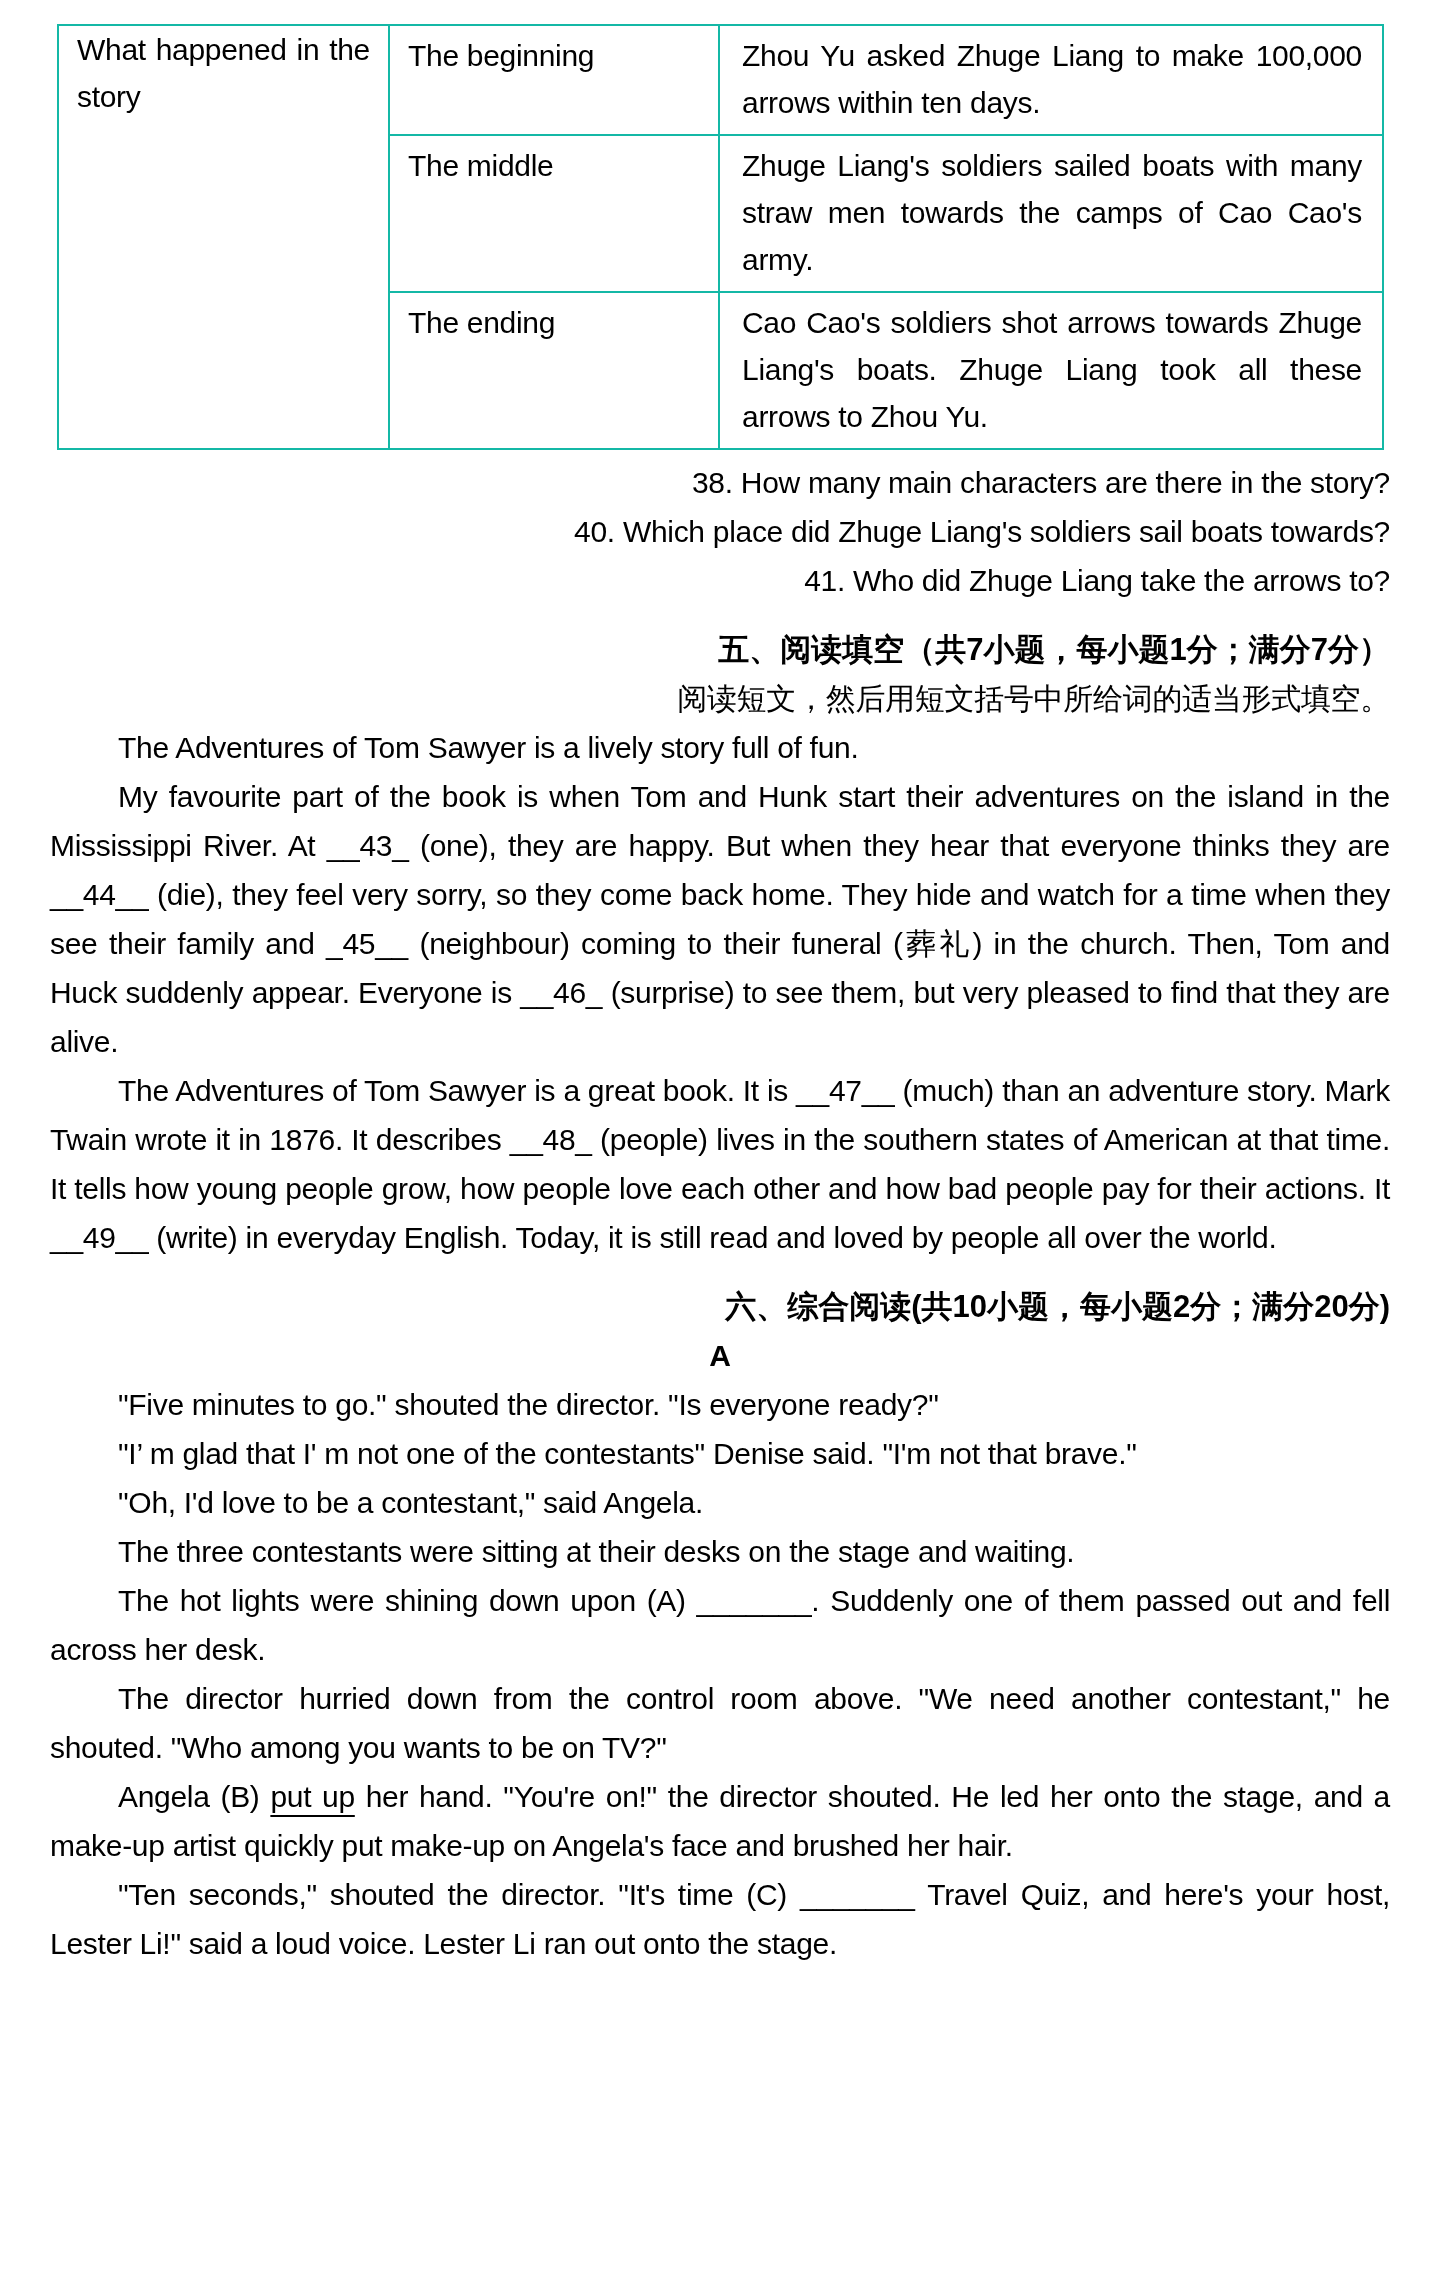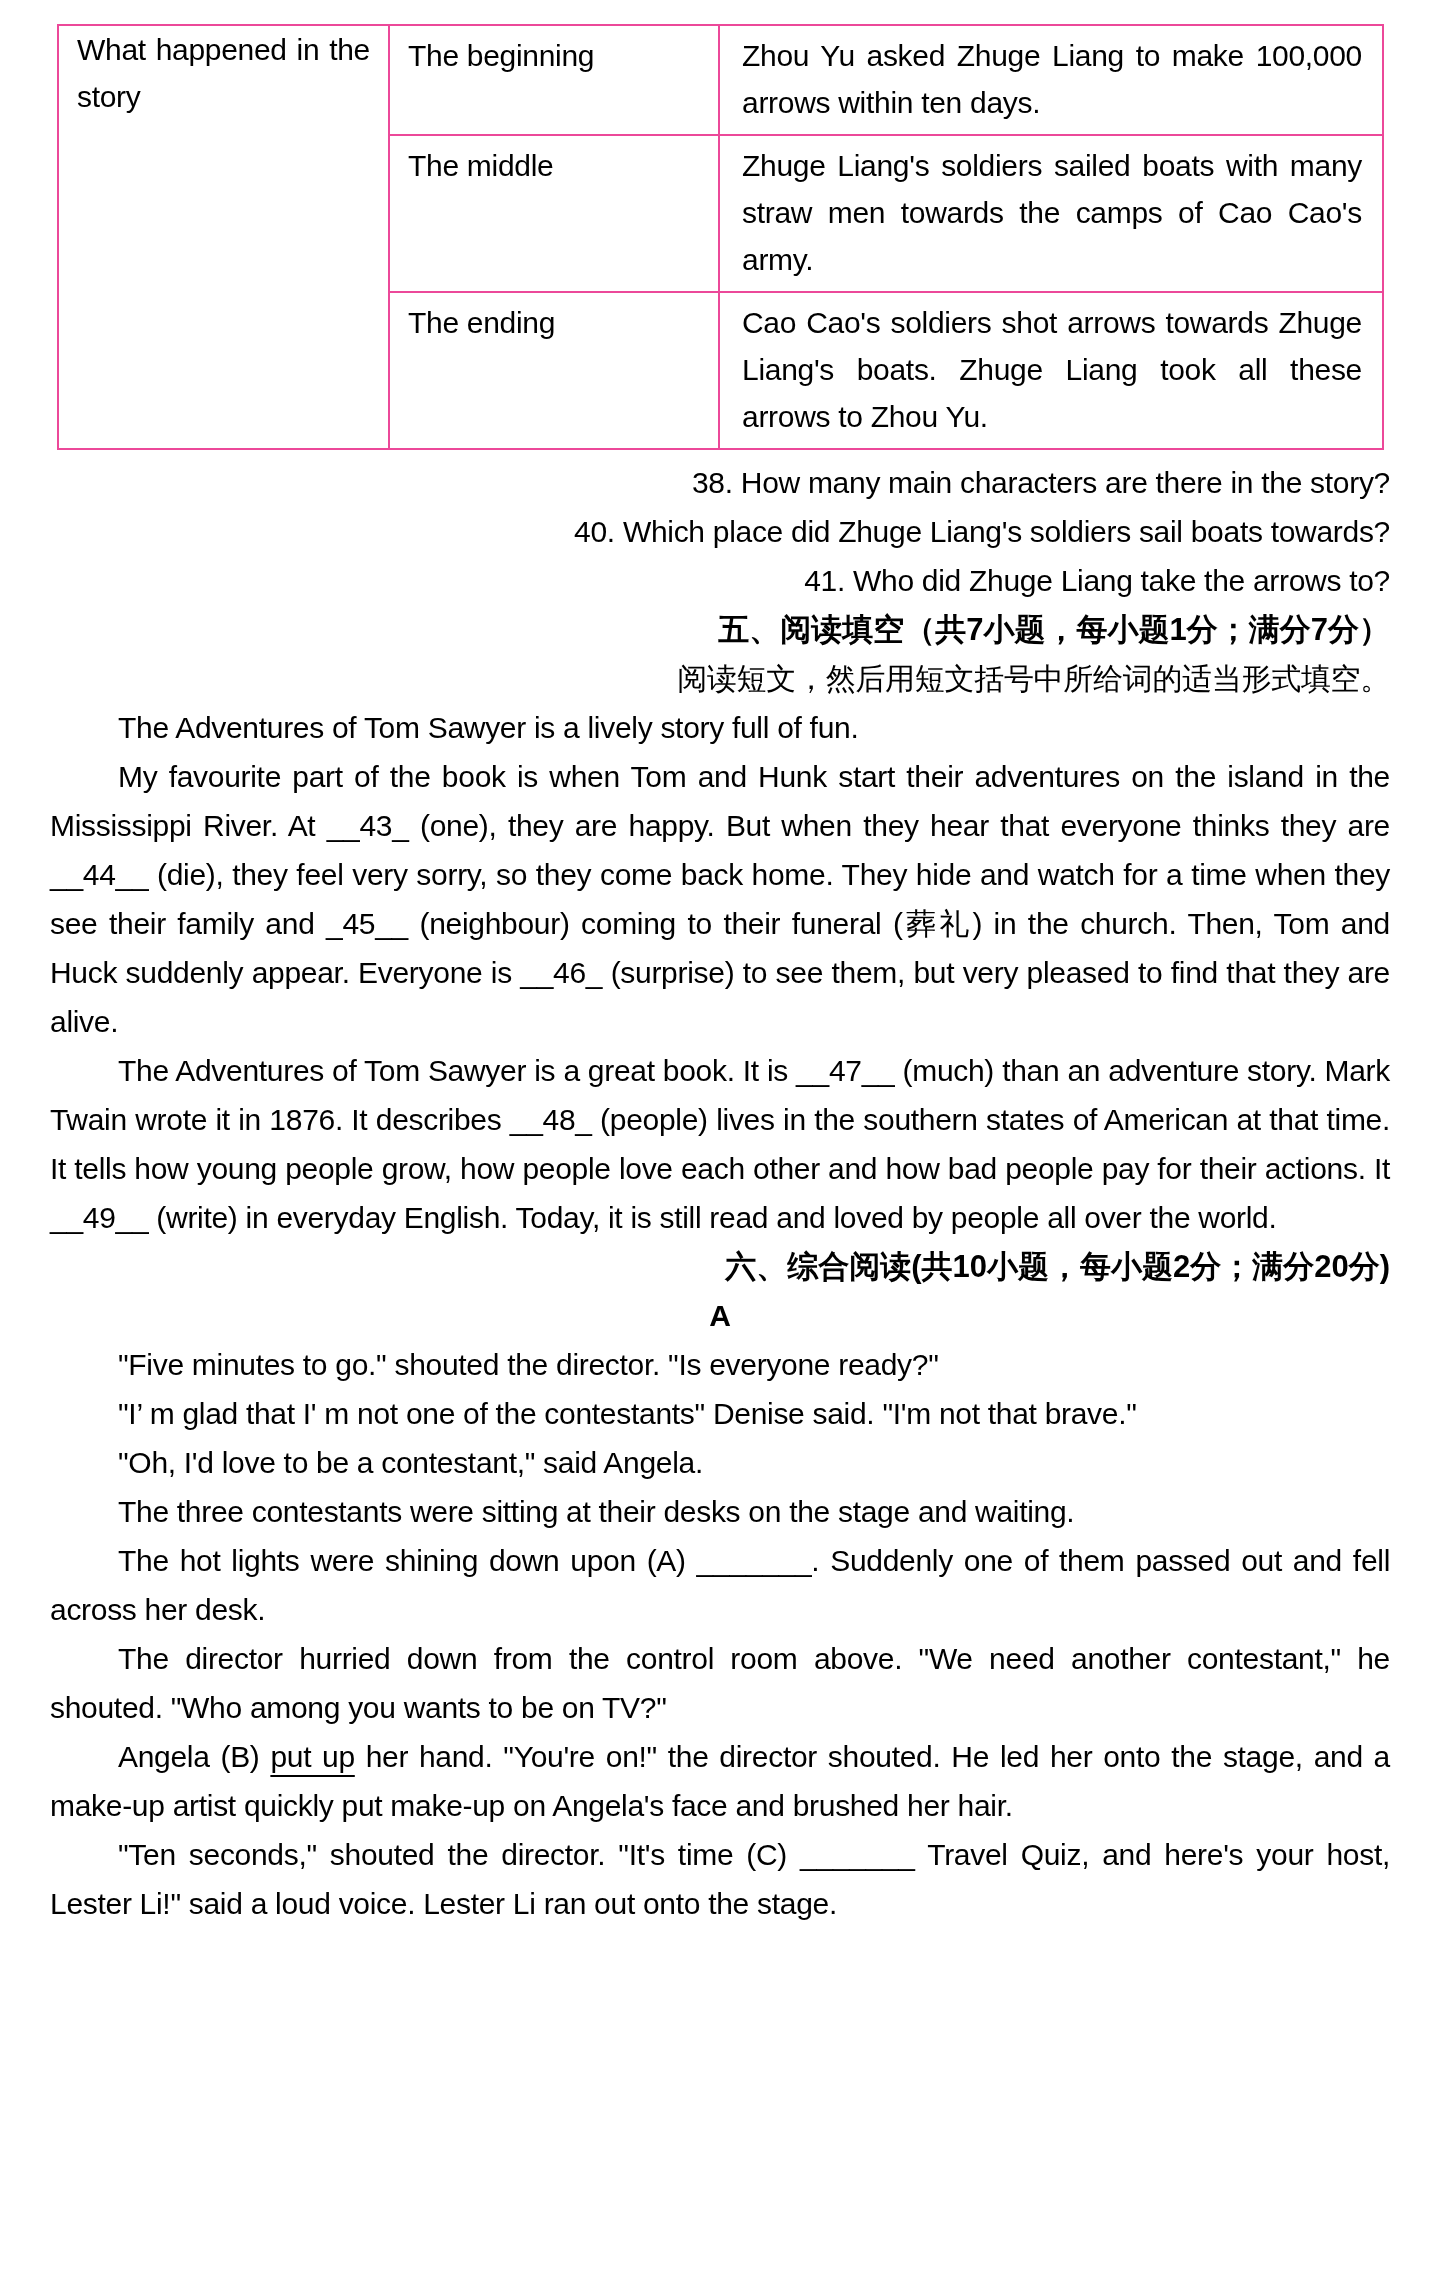--- a/index.html
+++ b/index.html
@@ -13,21 +13,21 @@
     overflow:hidden;
   }
   
   table.story{
     border-collapse:collapse;
     table-layout:fixed;
     width:1325px;
     margin-left:7px;
   }
   table.story td{
-    border:2px solid #ec4899;
+    border:2px solid #14b8a6;
     font-size:30px;
     line-height:47px;
     vertical-align:top;
     letter-spacing:-0.3px;
     box-sizing:border-box;
   }
   td.topic{
     width:331px;
     vertical-align:middle;
     text-align:justify;
@@ -48,21 +48,21 @@
   
   #doc-body{margin-top:8px;}
   .blk{
     margin:0;
     font-size:30px;
     line-height:49px;
     letter-spacing:-0.3px;
     text-align:right;
   }
   .question{padding-left:6px;}
-  .heading{font-weight:700;font-size:31px;letter-spacing:0;}
+  .heading{font-weight:700;font-size:31px;letter-spacing:0;margin-top:20px;}
   .instruction{text-indent:68px;}
   .para{text-indent:68px;text-align:justify;}
   .passage-letter{text-align:center;font-weight:700;text-indent:0;}
   .italic{}
   .underline{
     text-decoration:underline;
     text-underline-offset:8px;
     text-decoration-thickness:2px;
   }
 </style>

